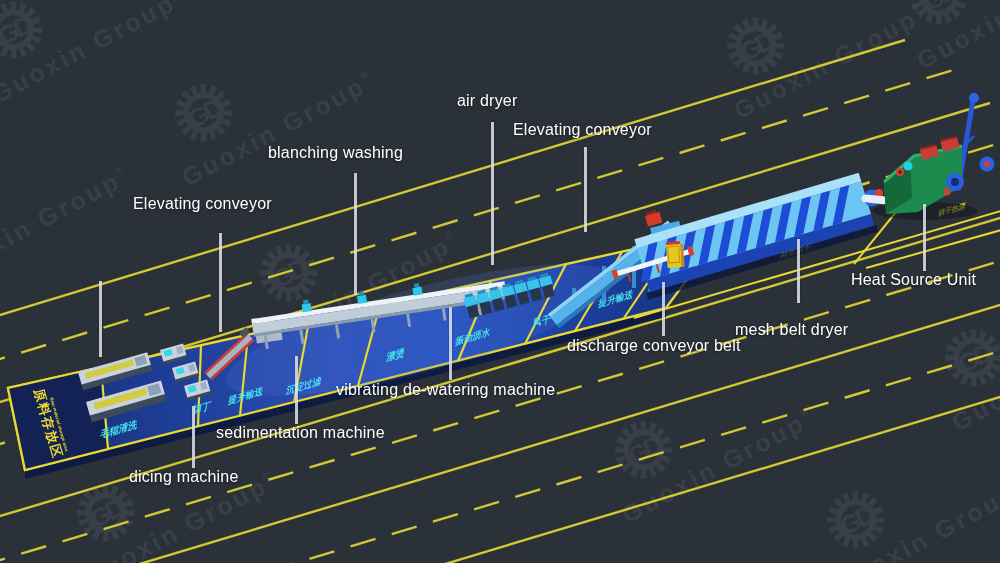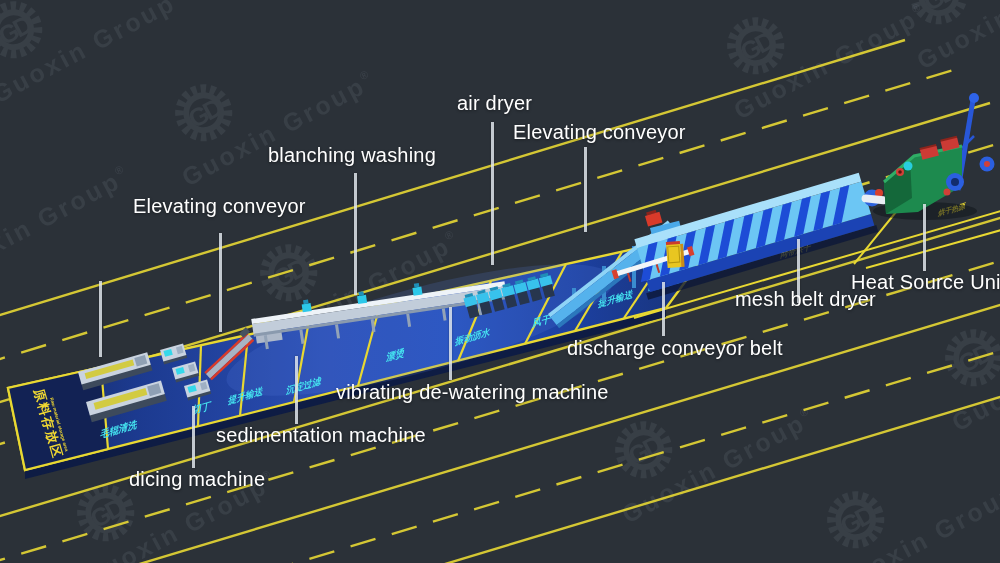--- a/index.html
+++ b/index.html
@@ -22,21 +22,21 @@
   .wm .wm-reg{font-size:11px;vertical-align:12px;letter-spacing:0;}
   
   .scene{position:absolute;left:0;top:0;}
   
   .leader{
     position:absolute;width:3px;
     background:rgba(222,228,234,0.85);
     box-shadow:0 0 2px rgba(0,0,0,0.35);
   }
   .mlabel{
-    position:absolute;color:#ffffff;font-size:20px;font-weight:400;
+    position:absolute;color:#ffffff;font-size:16px;font-weight:400;
     white-space:nowrap;text-shadow:0 1px 3px rgba(0,0,0,0.45);
     letter-spacing:0.2px;
   }
 </style>
 </head>
 <body>
 
 <div class="stage">
 
   <div class="wm" style="left:-30px;top:-28px">
@@ -406,16 +406,16 @@
   <div class="leader" style="left:923px;top:204px;height:67px"></div>
 
   <div class="mlabel" style="left:133px;top:195px">Elevating conveyor</div>
   <div class="mlabel" style="left:268px;top:144px">blanching washing</div>
   <div class="mlabel" style="left:457px;top:92px">air dryer</div>
   <div class="mlabel" style="left:513px;top:121px">Elevating conveyor</div>
   <div class="mlabel" style="left:129px;top:468px">dicing machine</div>
   <div class="mlabel" style="left:216px;top:424px">sedimentation machine</div>
   <div class="mlabel" style="left:567px;top:337px">discharge conveyor belt</div>
   <div class="mlabel" style="left:336px;top:381px">vibrating de-watering machine</div>
-  <div class="mlabel" style="left:735px;top:288px">mesh belt dryer</div>
+  <div class="mlabel" style="left:735px;top:321px">mesh belt dryer</div>
   <div class="mlabel" style="left:851px;top:271px">Heat Source Unit</div>
 
 </div>
 
 </body></html>

